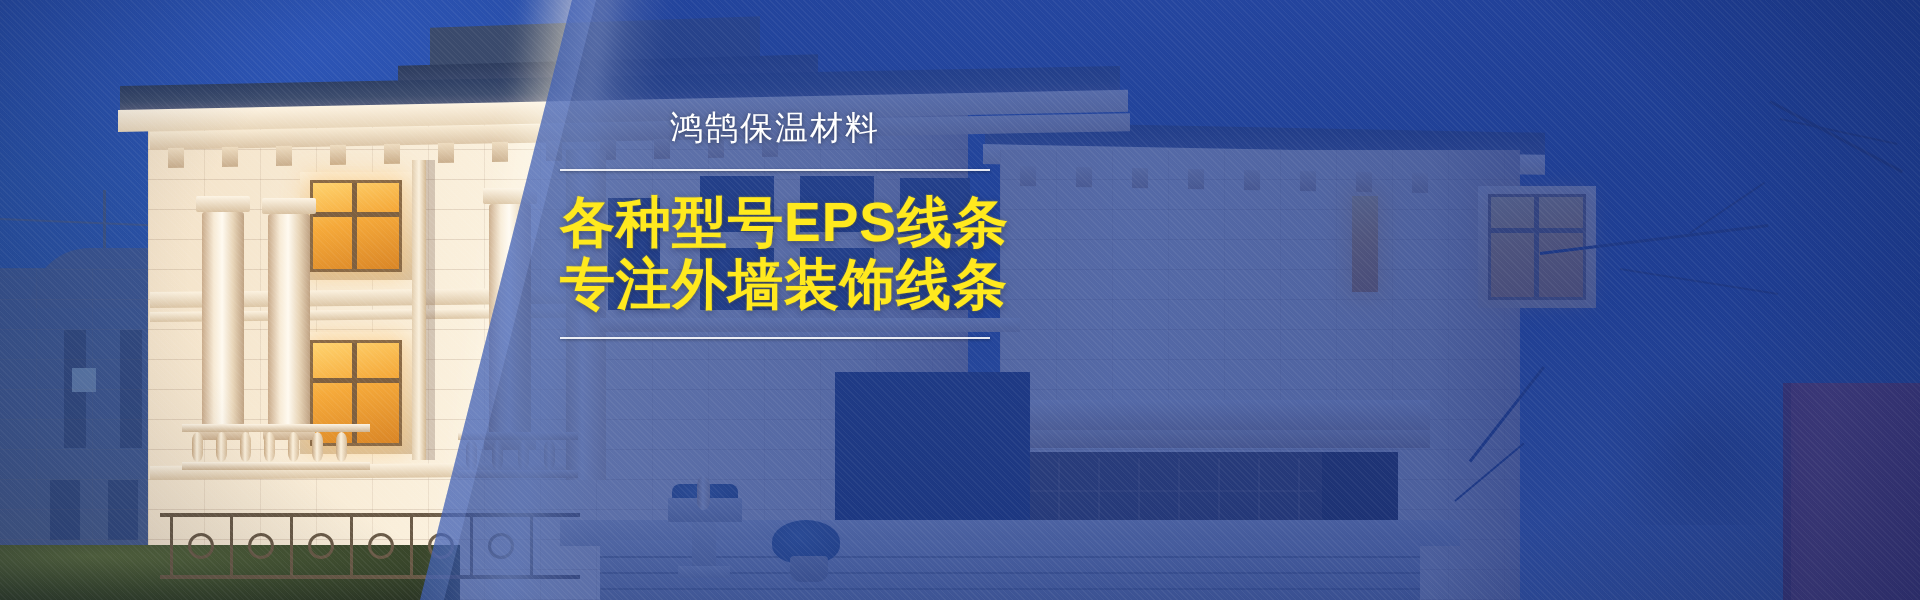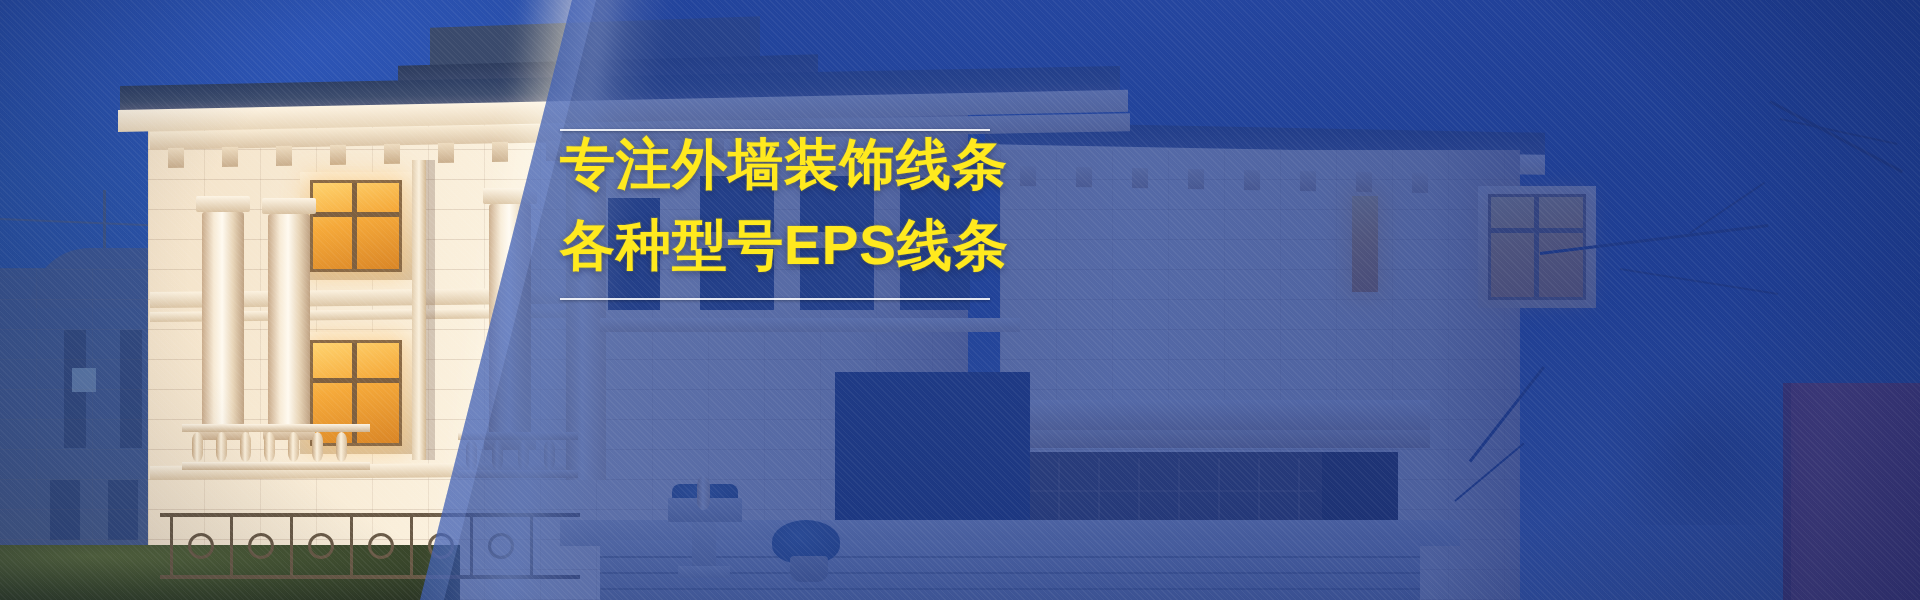--- a/index.html
+++ b/index.html
@@ -505,19 +505,20 @@
 
   <div class="flare"></div>
 
   <div class="overlay-panel"></div>
   <div class="overlay-edge"></div>
 
   <div class="hatch"></div>
   <div class="vignette"></div>
 
   <div class="text-block">
+    <div class="brand">鸿鹄保温材料</div>
     <div class="rule"></div>
+    <div class="headline">各种型号EPS线条</div>
     <div class="headline second">专注外墙装饰线条</div>
-    <div class="headline">各种型号EPS线条</div>
     <div class="rule2"></div>
   </div>
 
 </div>
 
 </body></html>

